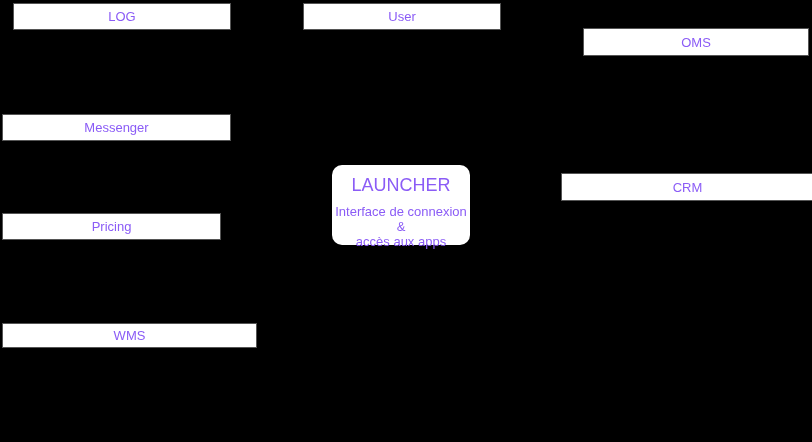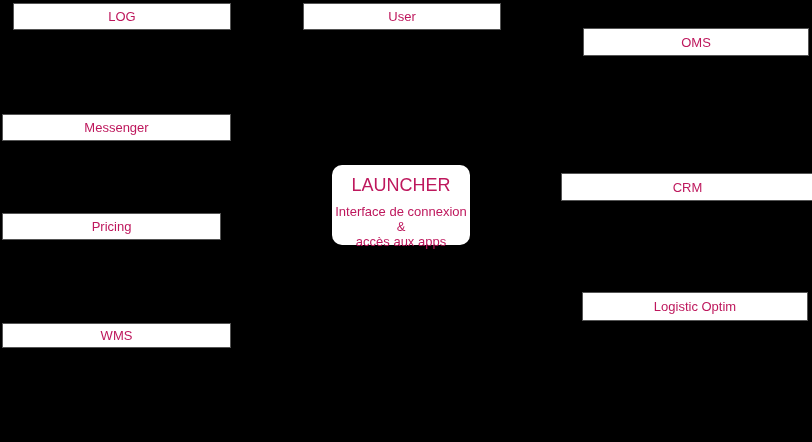--- a/index.html
+++ b/index.html
@@ -17,36 +17,36 @@
     position: relative;
     width: 812px;
     height: 442px;
     background: #000000;
   }
   .node {
     position: absolute;
     box-sizing: border-box;
     background: #ffffff;
     border: 1px solid #555555;
-    color: #be185d;
+    color: #8b5cf6;
     display: flex;
     align-items: center;
     justify-content: center;
     font-size: 13px;
     text-align: center;
     white-space: nowrap;
   }
   .n-log        { left: 13px;  top: 3px;   width: 218px; height: 27px; }
   .n-user       { left: 303px; top: 3px;   width: 198px; height: 27px; }
   .n-oms        { left: 583px; top: 28px;  width: 226px; height: 28px; }
   .n-messenger  { left: 2px;   top: 114px; width: 229px; height: 27px; }
   .n-crm        { left: 561px; top: 173px; width: 253px; height: 28px; }
   .n-pricing    { left: 2px;   top: 213px; width: 219px; height: 27px; }
   .n-logistic   { left: 582px; top: 292px; width: 226px; height: 29px; }
-  .n-wms        { left: 2px;   top: 323px; width: 229px; height: 25px; }
+  .n-wms        { left: 2px;   top: 323px; width: 255px; height: 25px; }
   .n-referential{ left: 287px; top: 343px; width: 230px; height: 26px; }
   .n-launcher {
     left: 332px; top: 165px; width: 138px; height: 80px;
     border: none;
     border-radius: 10px;
     flex-direction: column;
     justify-content: flex-start;
     padding-top: 13px;
     white-space: normal;
   }
@@ -82,23 +82,20 @@
   </div>
 
   <div class="node n-crm">
     <span>CRM</span>
   </div>
 
   <div class="node n-pricing">
     <span>Pricing</span>
   </div>
 
-  <div class="node n-logistic">
-    <span>Logistic Optim</span>
-  </div>
 
   <div class="node n-wms">
     <span>WMS</span>
   </div>
 
 
   <div class="node n-launcher">
     <div class="launcher-title">LAUNCHER</div>
     <div class="launcher-desc">
       <div>Interface de connexion &amp;</div>

